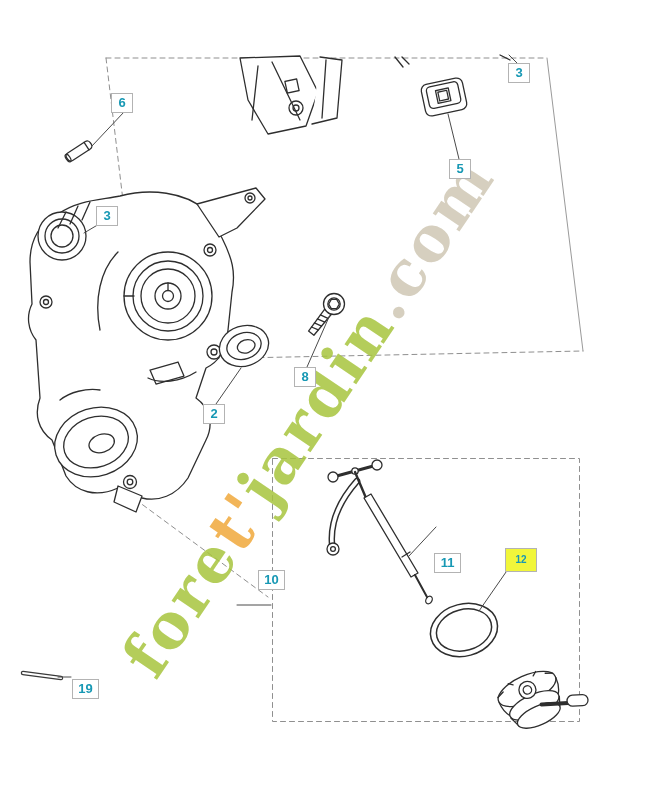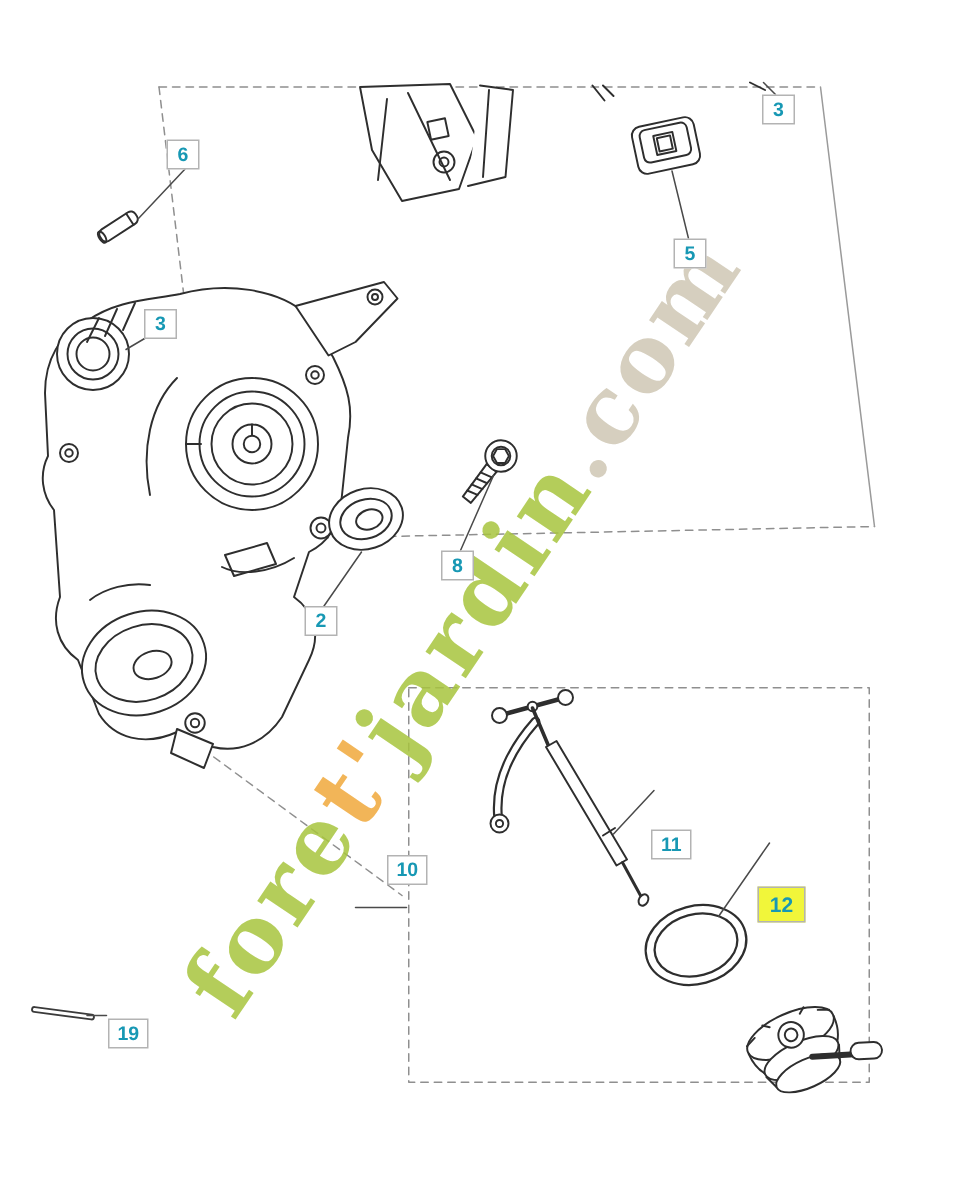--- a/index.html
+++ b/index.html
@@ -17,21 +17,21 @@
     opacity:0.85; pointer-events:none;
   }
   .plabel {
     position:absolute; z-index:3; box-sizing:content-box;
     width:20px; height:18px; line-height:18px;
     border:1px solid #b3b3b3; background:#ffffff;
     color:#1798b4; font-size:13px; font-weight:bold; text-align:center;
     cursor:pointer; user-select:none;
   }
   .plabel.wide { width:25px; }
-  .plabel.hl { background:#f1f63a; width:30px; height:22px; line-height:22px; font-size:14px;margin-top:43px; }
+  .plabel.hl { background:#f1f63a; width:30px; height:22px; line-height:22px; font-size:10px; }
 </style>
 </head>
 <body>
 
 <div class="canvas">
 
   <svg class="art" width="652" height="800" viewBox="0 0 652 800" fill="none" stroke="#2e2e2e" stroke-width="1.3" stroke-linecap="round" stroke-linejoin="round">
 
     <g stroke="#8f8f8f" stroke-width="1" stroke-dasharray="5 4">
       <path d="M106,58 L547,58"></path>

